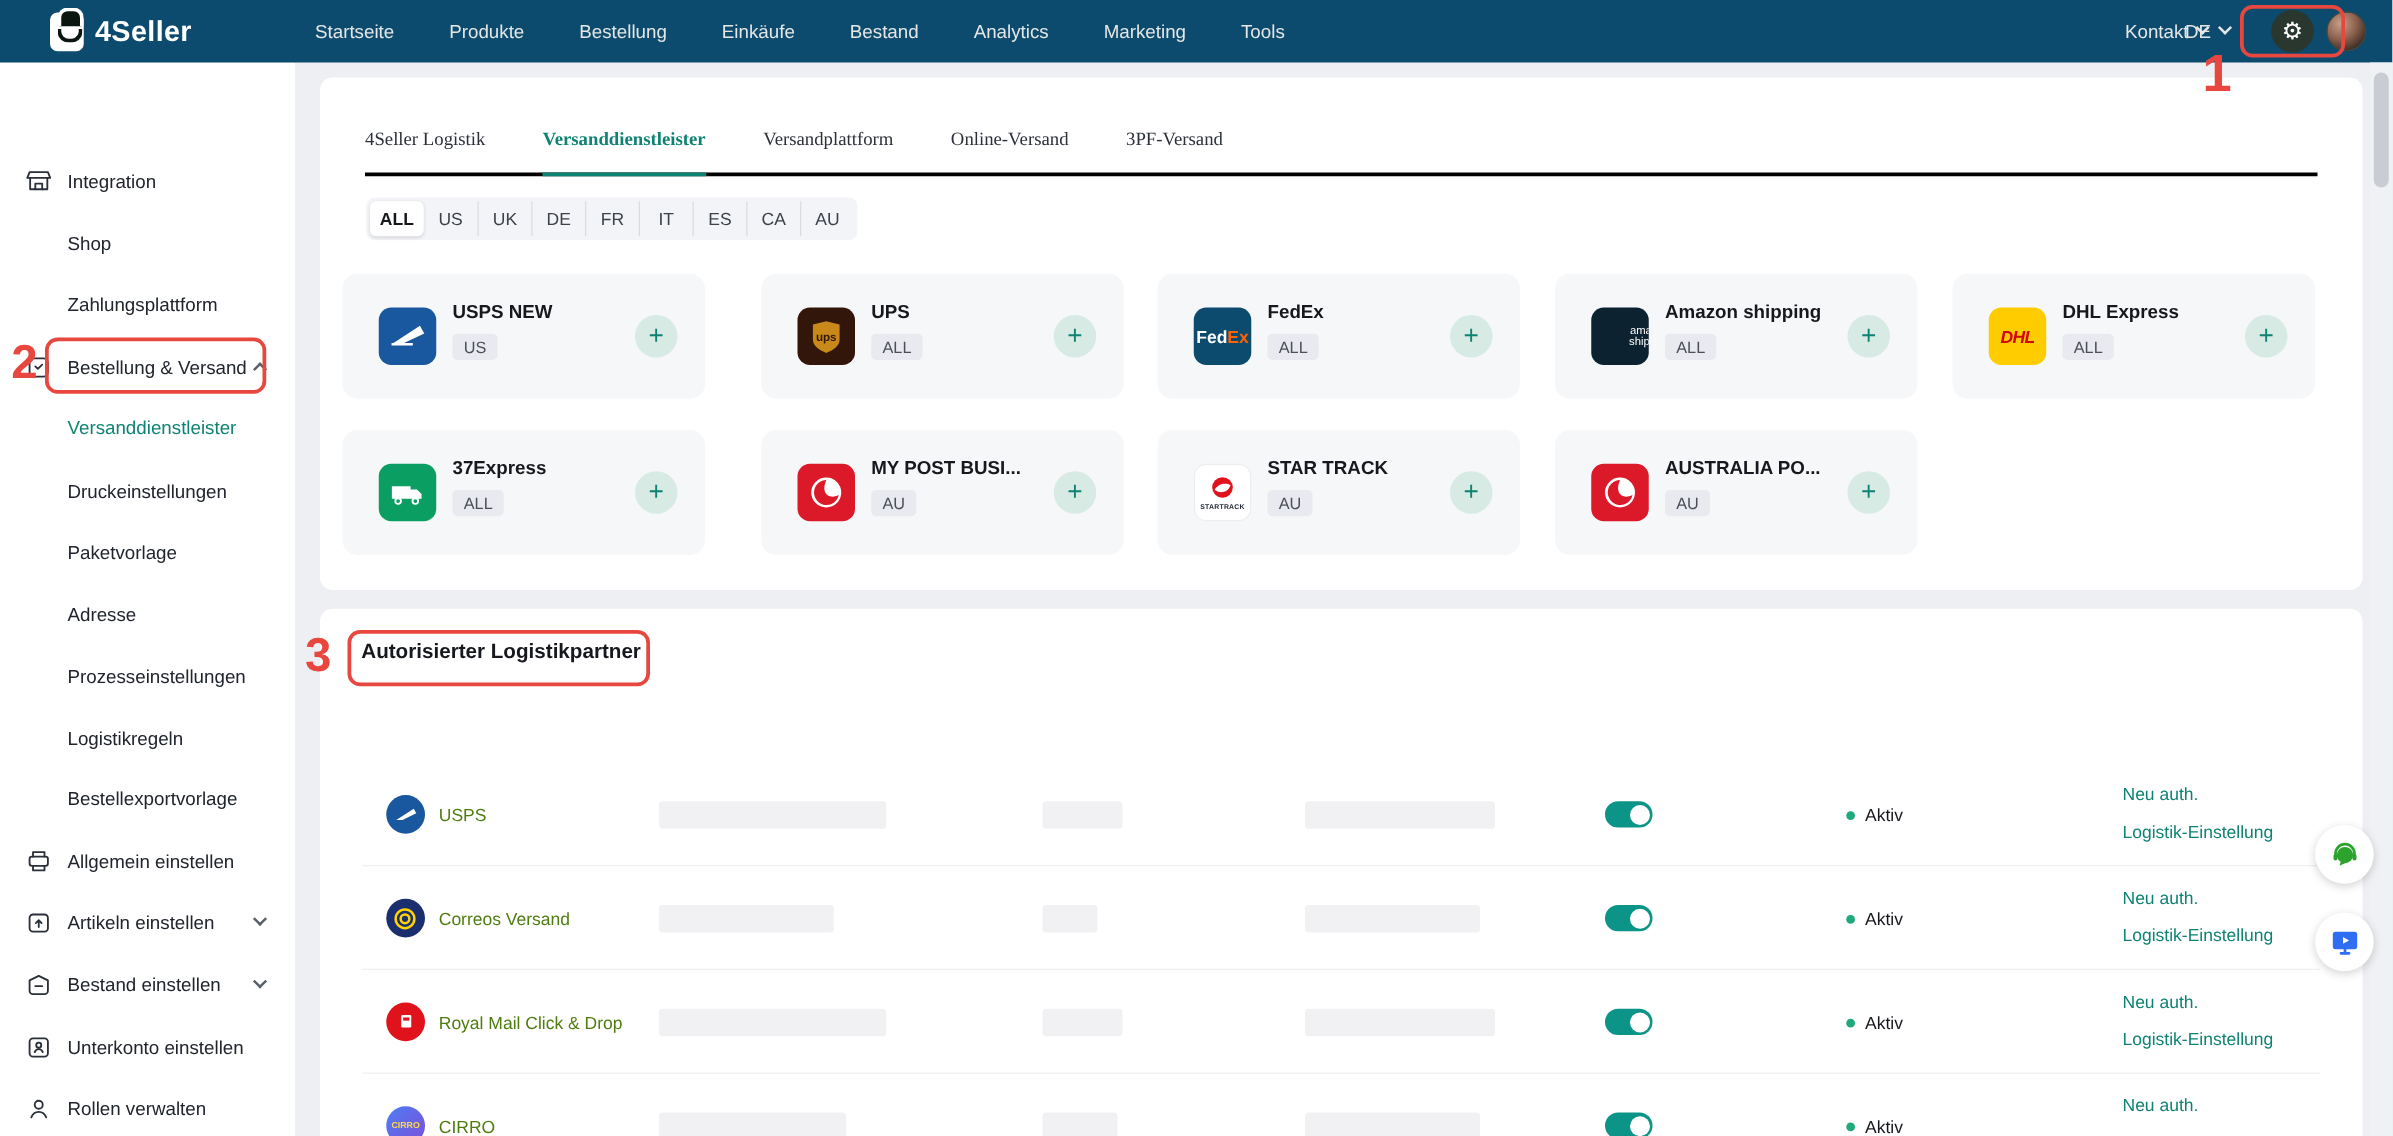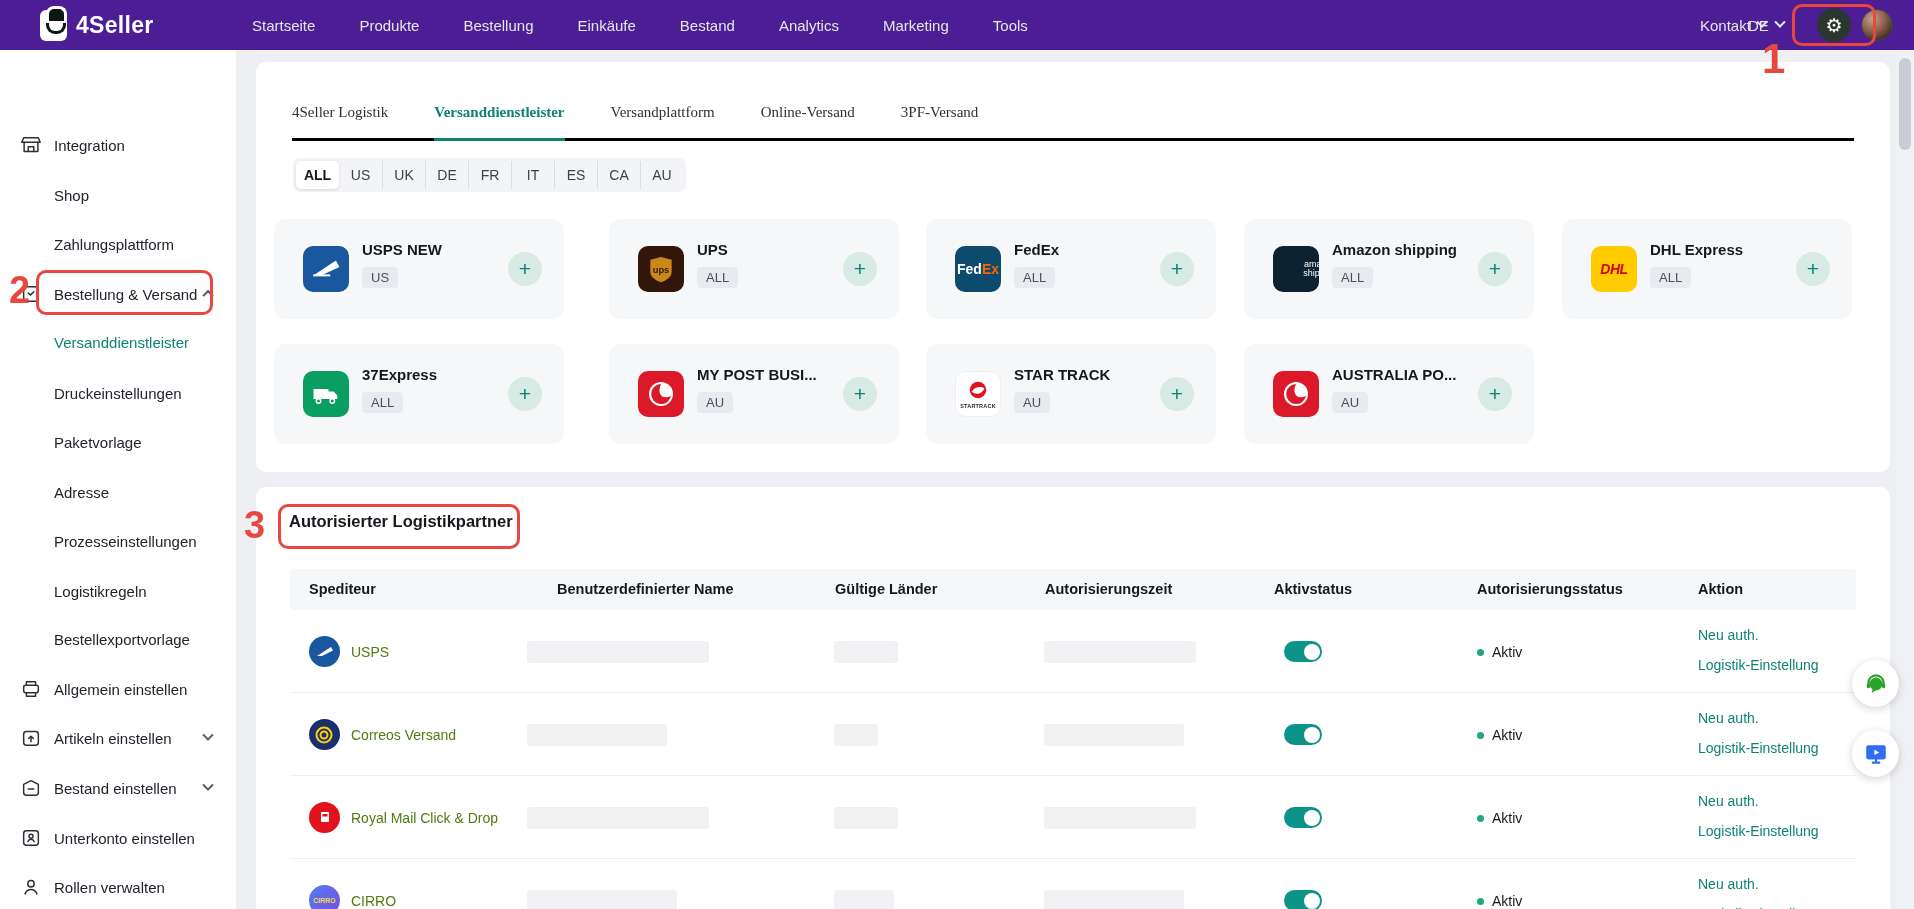--- a/index.html
+++ b/index.html
@@ -1,21 +1,21 @@
 <!DOCTYPE html>
 <html><head>
 <meta charset="utf-8">
 <style>
   * { margin:0; padding:0; box-sizing:border-box; }
   html,body { width:1914px; height:909px; overflow:hidden; font-family:"Liberation Sans", sans-serif; background:#edeff3; }
   .abs { position:absolute; }
   #root { position:relative; width:1914px; height:909px; overflow:hidden; }
 
   
-  #topbar { left:0; top:0; width:1914px; height:50px; background:#4c1d95; z-index:20; }
+  #topbar { left:0; top:0; width:1914px; height:50px; background:#0c4a6e; z-index:20; }
   #logo { left:40px; top:0; height:50px; display:flex; align-items:center; gap:9px; }
   #logo .bag { width:27px; height:31px; background:#fff; border-radius:6px; position:relative; }
   #logo .bag:before { content:""; position:absolute; left:6px; top:-4px; width:15px; height:12px; border:3px solid #fff; border-bottom:none; border-radius:8px 8px 0 0; background:#0b1611; }
   #logo .bag:after { content:""; position:absolute; left:6px; top:13px; width:14px; height:8px; border:3px solid #0b1611; border-top:none; border-radius:0 0 9px 9px; }
   #logo .word { color:#fff; font-size:23px; font-weight:bold; letter-spacing:.3px; }
   #mainnav { left:230px; top:0; height:50px; display:flex; align-items:center; }
   #mainnav .nav-item { color:#e4e7e5; font-size:15px; padding:0 22px; cursor:pointer; white-space:nowrap; }
   .tb-right { top:0; height:50px; display:flex; align-items:center; gap:7px; color:#e4e7e5; font-size:15px; cursor:pointer; }
   #kontakt { left:1700px;text-align:center; } #lang { left:1748px; }
   .chev { display:inline-block; width:8px; height:8px; border-right:2px solid currentColor; border-bottom:2px solid currentColor; }
@@ -339,29 +339,20 @@
       </span>
       <span class="cname">AUSTRALIA PO...</span>
       <span class="ctag">AU</span>
       <span class="plus">+</span>
     </div>
   </section>
 
   <section id="card2" class="abs">
     <h2 id="sec-title">Autorisierter Logistikpartner</h2>
 
-    <div id="thead">
-      <span class="th cx0">Spediteur</span>
-      <span class="th cx1">Benutzerdefinierter Name</span>
-      <span class="th cx2">Gültige Länder</span>
-      <span class="th cx3">Autorisierungszeit</span>
-      <span class="th cx4">Aktivstatus</span>
-      <span class="th cx5">Autorisierungsstatus</span>
-      <span class="th cx6">Aktion</span>
-    </div>
 
     <div class="trow tr0">
       <span class="rlogo" style="background: rgb(25, 87, 159);">
         <svg viewBox="0 0 24 24" width="24" height="24">
             <path d="M4 16L18 7l2 3.5L9 16z" fill="#fff"></path>
           </svg>
       </span>
       <span class="rname">USPS</span>
       <span class="redact" style="left:237px;width:182px"></span>
       <span class="redact" style="left:544px;width:64px"></span>

